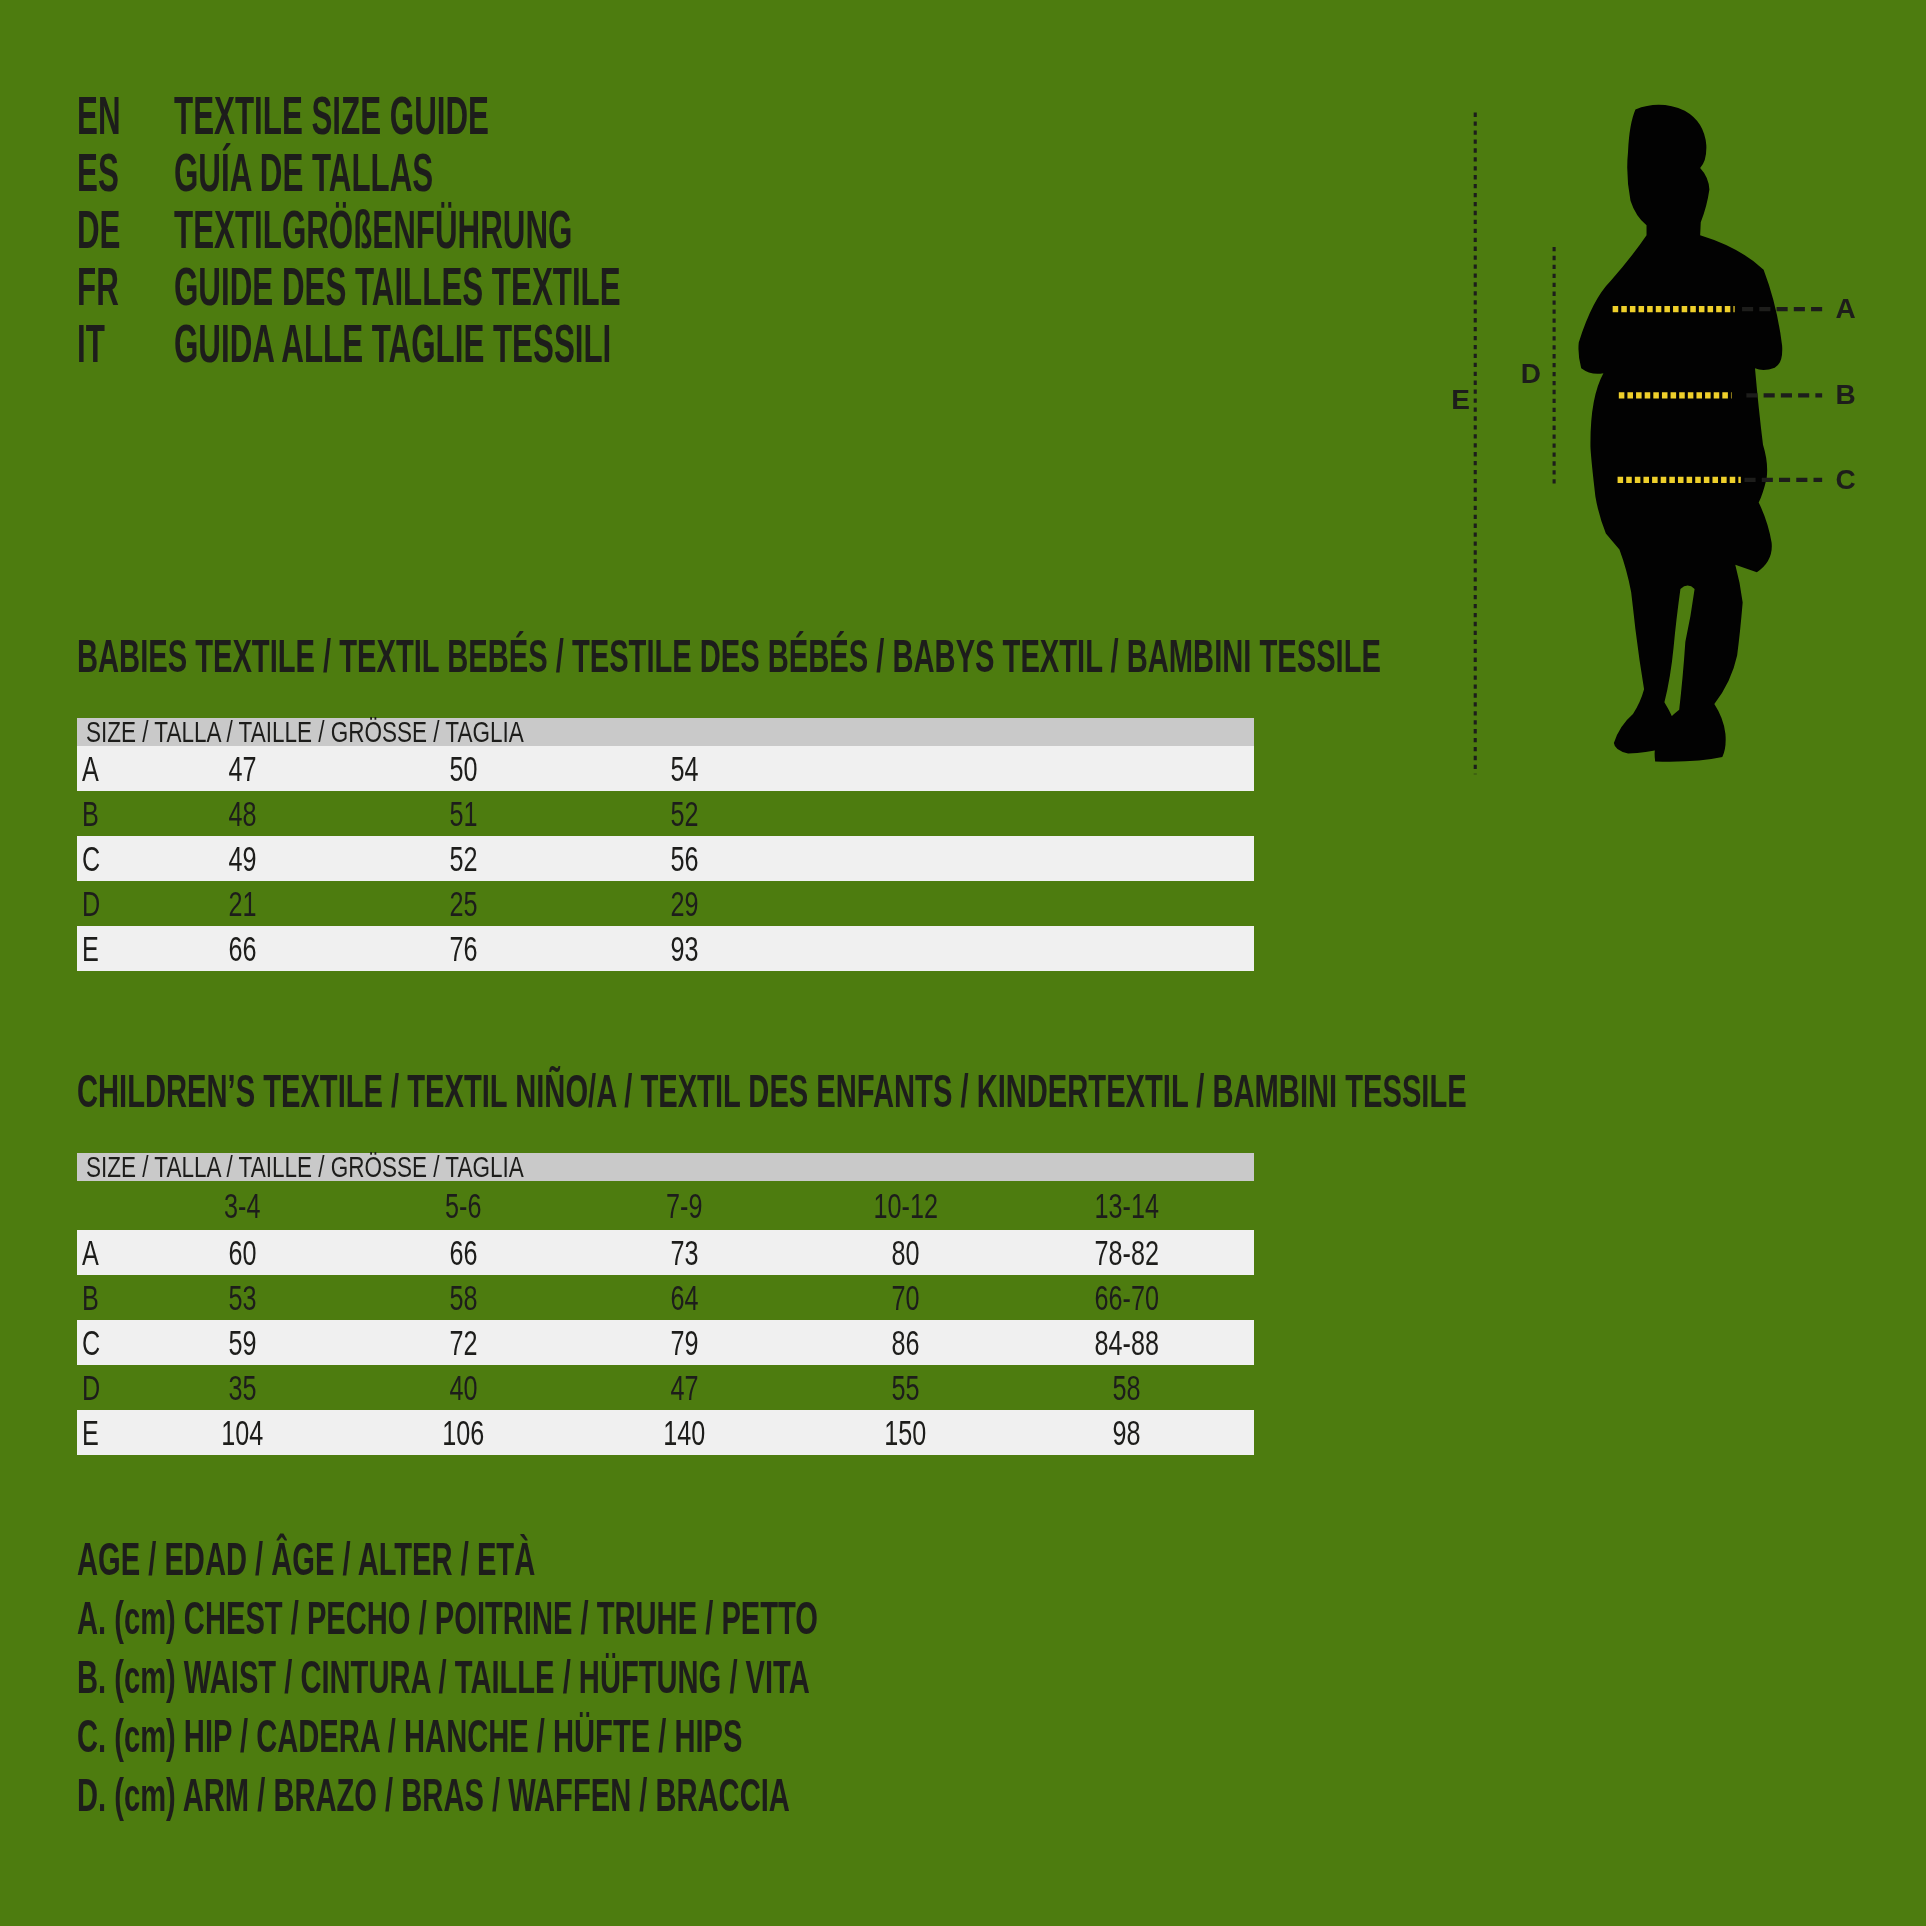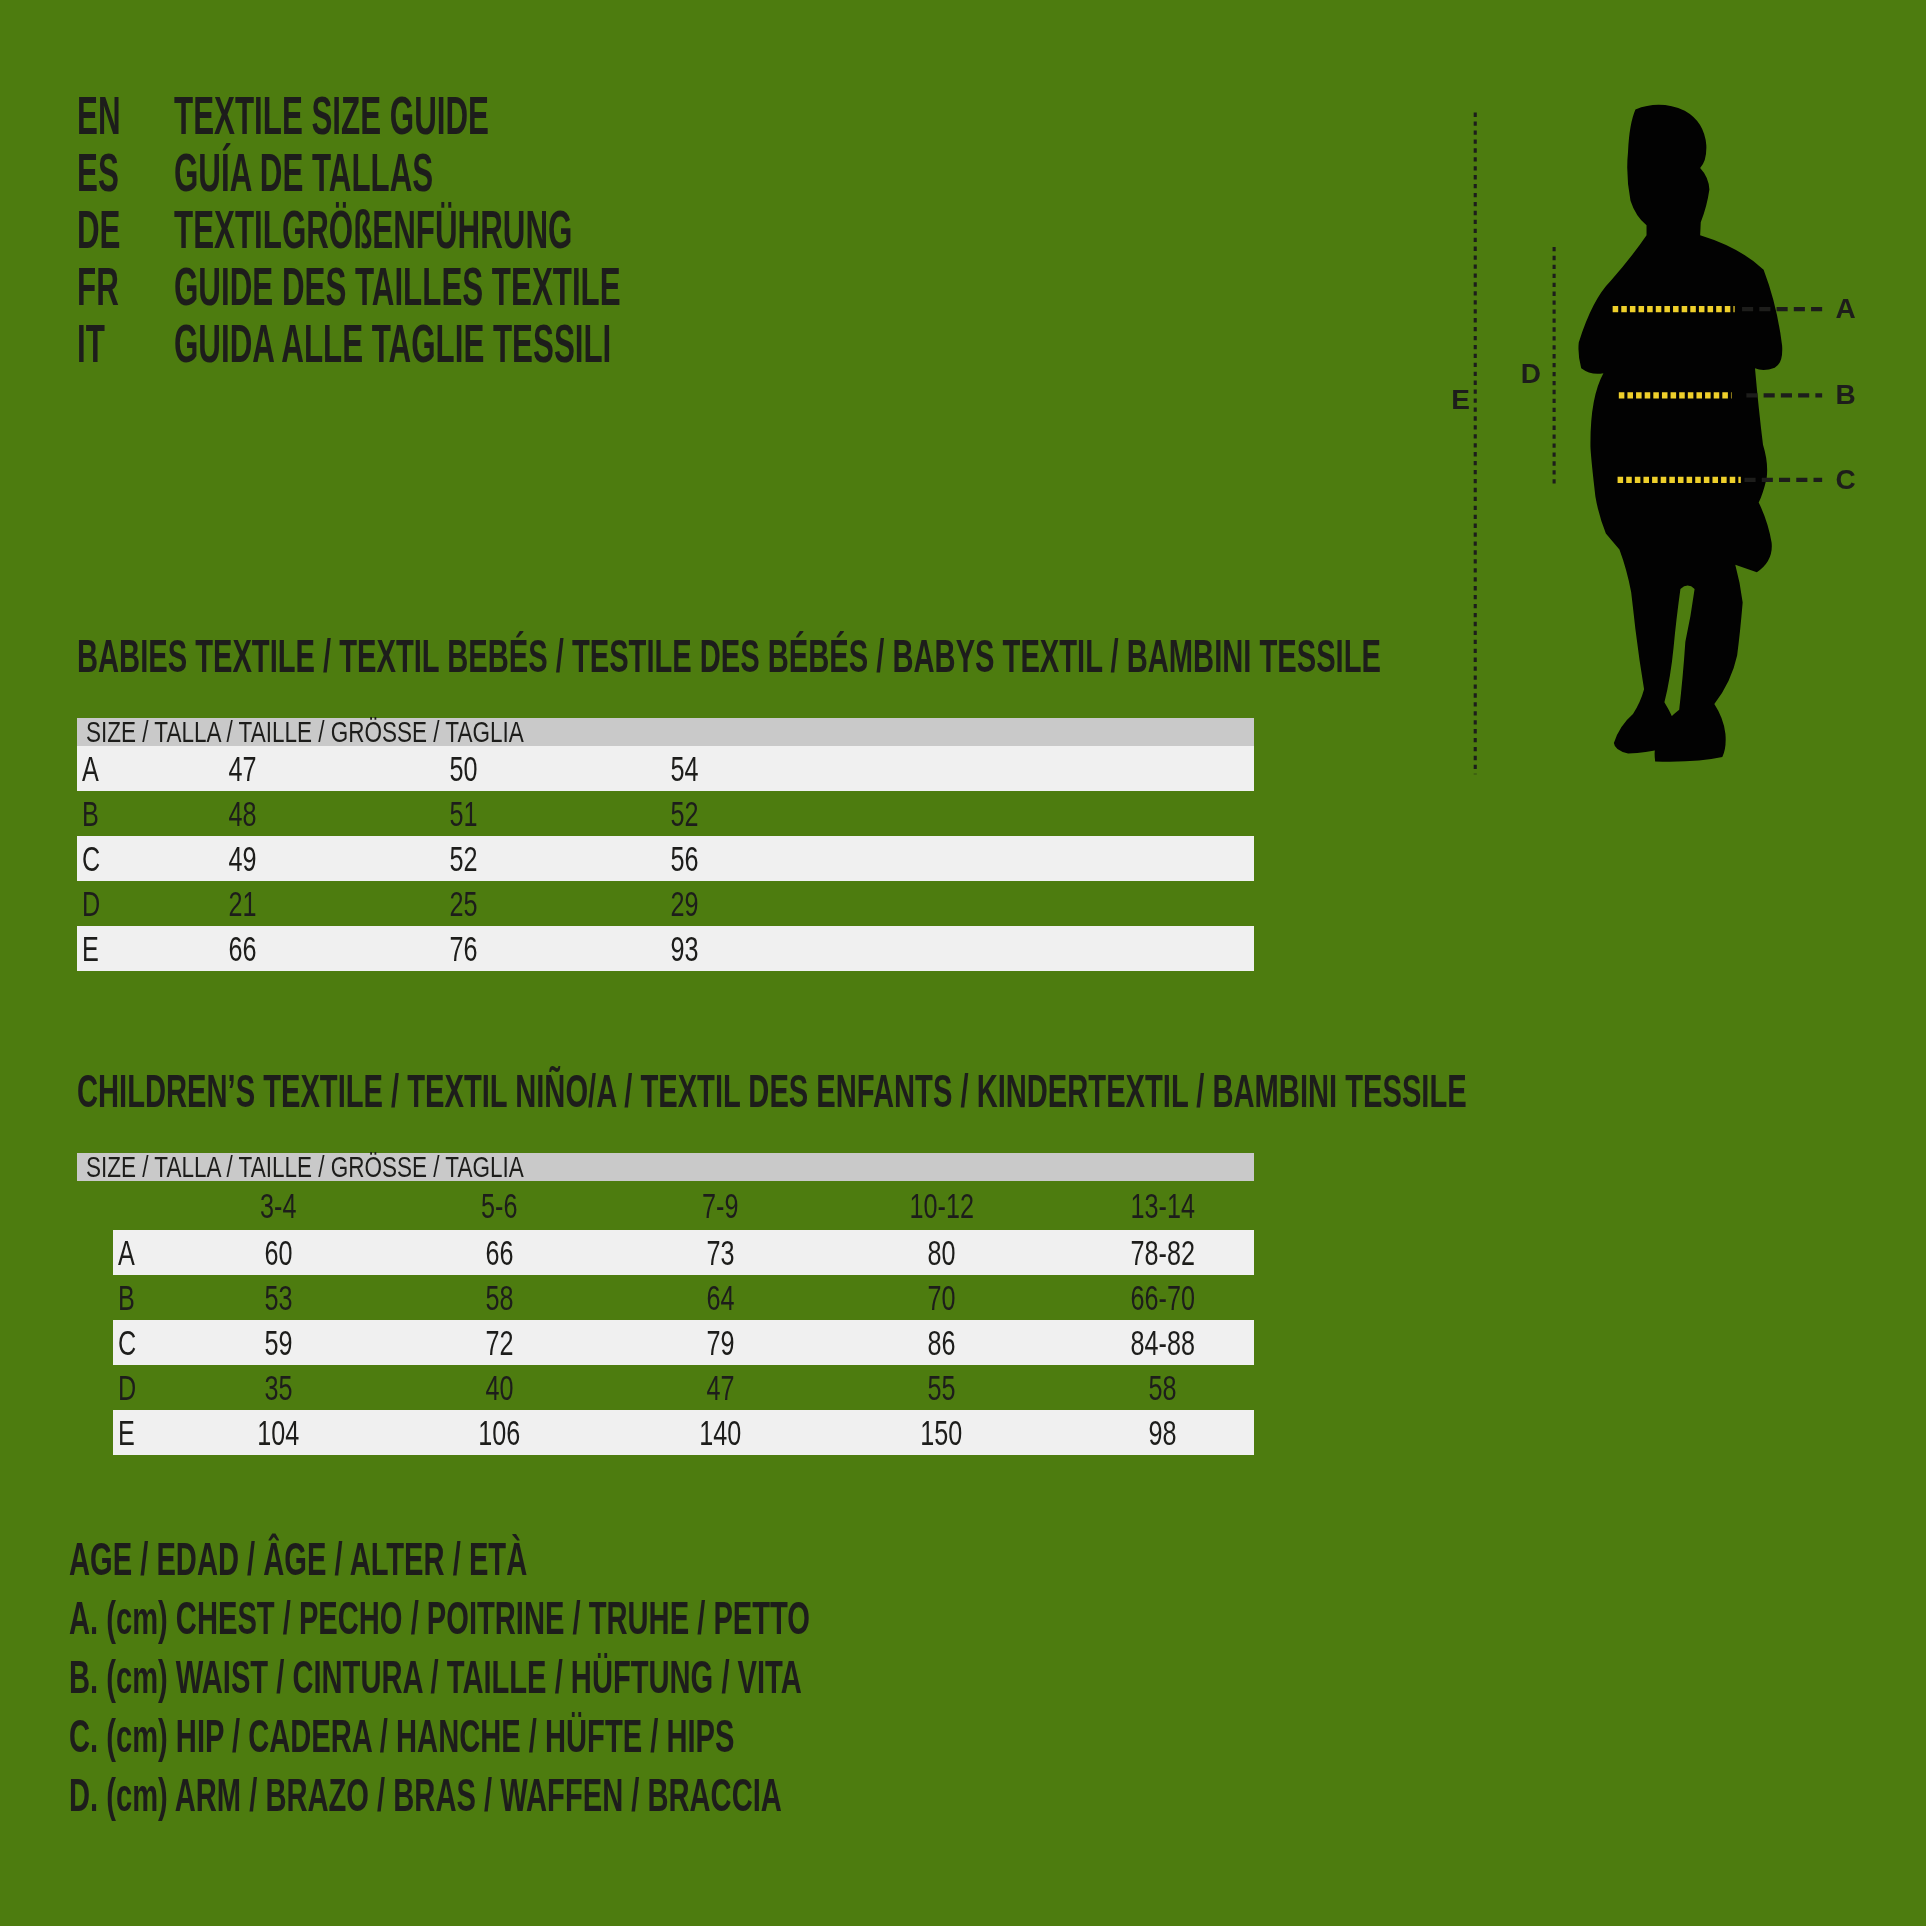--- a/index.html
+++ b/index.html
@@ -21,27 +21,27 @@
   
   .section-title{position:absolute;left:77px;font-size:47px;font-weight:700;line-height:47px;white-space:nowrap;}
 
   
   .tbl{position:absolute;left:77px;width:1177px;}
   .bar{height:28px;background:#c9c9c9;display:flex;align-items:center;padding-left:8.6px;
        font-size:30px;font-weight:400;box-sizing:border-box;}
   .row{display:grid;height:45px;align-items:center;font-size:35px;font-weight:400;}
   .row.head{height:49px;background:transparent;}
   .babies-grid{grid-template-columns:55px repeat(3,221px);}
-  .children-grid{grid-template-columns:55px repeat(5,221px);margin-left:36px;}
+  .children-grid{grid-template-columns:55px repeat(5,221px);}
   .striped{background:#f0f0f0;}
   .cell{text-align:center;}
   .cell.lbl{text-align:left;padding-left:5px;}
 
   
-  .legend{position:absolute;left:69px;top:1529px;font-size:47px;font-weight:700;line-height:59px;}
+  .legend{position:absolute;left:77px;top:1529px;font-size:47px;font-weight:700;line-height:59px;}
   .legend .lline{white-space:nowrap;}
 
   
   .figure-svg{position:absolute;left:1466px;top:99px;}
   .figlabel{position:absolute;font-size:28px;font-weight:700;line-height:37px;}
   .lab-a{left:1818px;top:290px;width:55px;text-align:center;}
   .lab-b{left:1818px;top:376px;width:55px;text-align:center;}
   .lab-c{left:1818px;top:461px;width:55px;text-align:center;}
   .lab-d{left:1479px;top:355px;width:62px;text-align:right;}
   .lab-e{left:1408px;top:381px;width:62px;text-align:right;}

